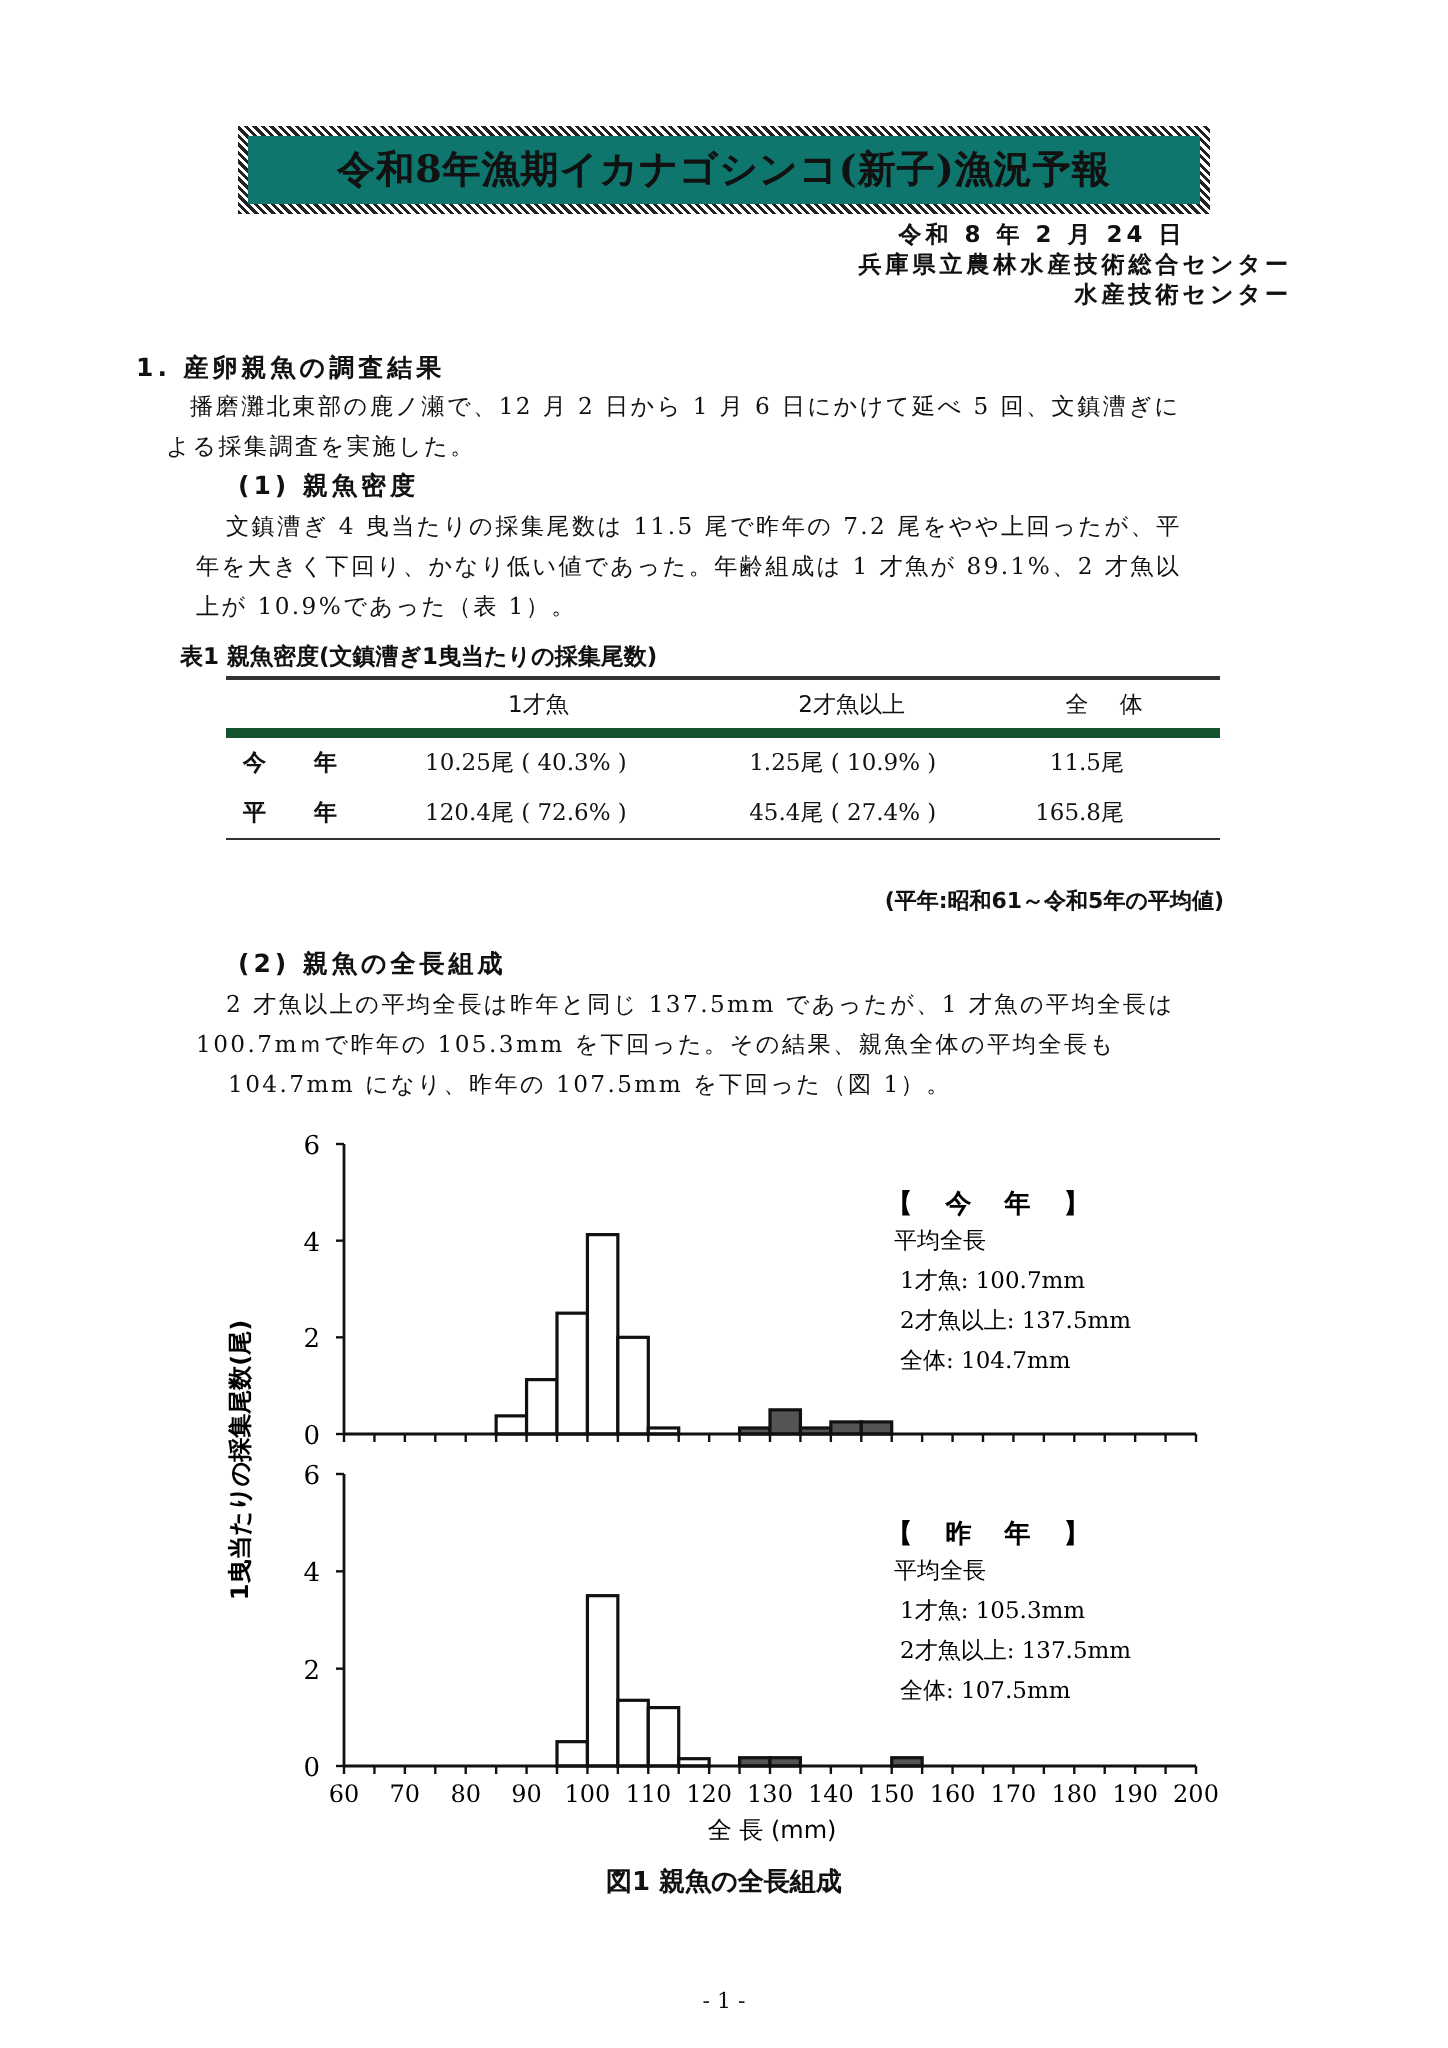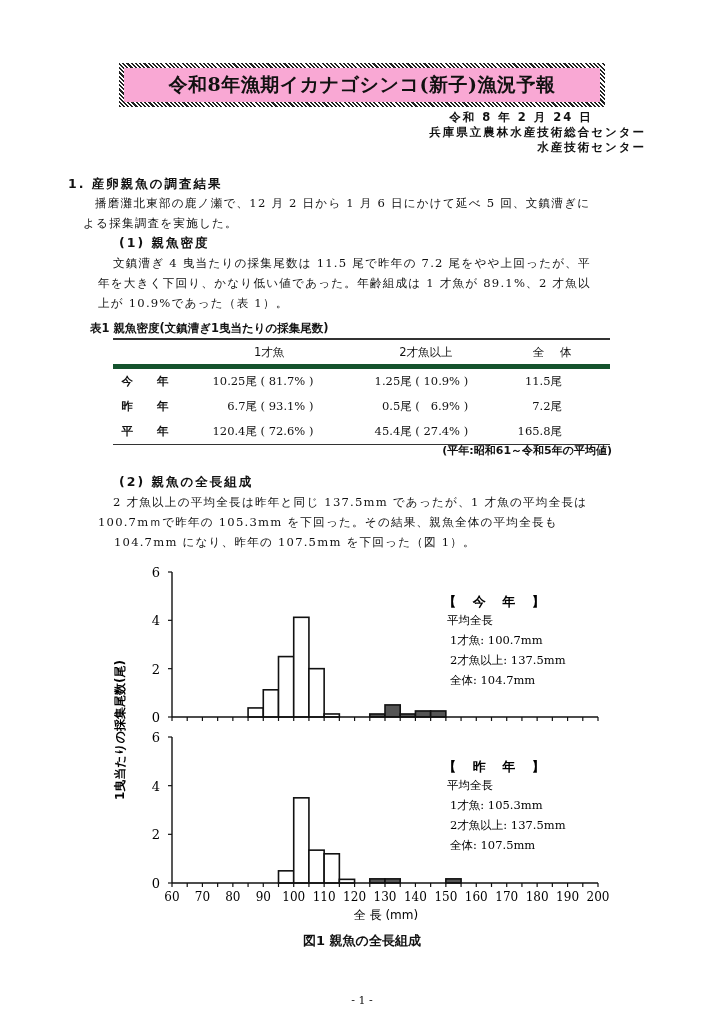--- a/index.html
+++ b/index.html
@@ -2,21 +2,21 @@
 <html><head>
 <meta charset="utf-8">
 <style>
   html, body { margin:0; padding:0; background:#ffffff; }
   body { width:724px; height:1024px; position:relative; overflow:hidden;
          font-family:"DejaVu Serif","Liberation Serif",serif; color:#111; }
   .abs { position:absolute; }
   .title-box { left:119px; top:63px; width:486px; height:44px; box-sizing:border-box;
     border:5px solid transparent;
     border-image: repeating-linear-gradient(45deg,#222 0 1.5px,#fff 1.5px 3px) 5;
-    background:#f9a8d4; display:flex; align-items:center; justify-content:center; }
+    background:#0f766e; display:flex; align-items:center; justify-content:center; }
   .title-text { font-family:"DejaVu Serif",serif; font-size:19px; font-weight:bold; letter-spacing:0.5px; }
   .issuer { right:78px; top:110px; text-align:right; font-family:"DejaVu Sans",sans-serif; font-size:11.5px; font-weight:bold; line-height:15px; letter-spacing:2px; }
   .issuer div { white-space:nowrap; }
   .h1 { left:68px; top:176px; font-family:"DejaVu Sans",sans-serif; font-size:12.5px; font-weight:bold; letter-spacing:2px; }
   .para { font-size:11.6px; line-height:20.5px; letter-spacing:1.2px; }
   .h2 { font-family:"DejaVu Sans",sans-serif; font-size:12.5px; font-weight:bold; letter-spacing:2px;margin-left:37px; }
   .tbl-cap { left:90px; top:321px; font-family:"DejaVu Sans",sans-serif; font-size:11.5px; font-weight:bold; }
   table.t1 { position:absolute; left:113px; top:338px; width:497px; border-collapse:collapse;
     font-family:"DejaVu Serif",serif; font-size:11.5px; }
   table.t1 th { font-family:"DejaVu Sans",sans-serif; font-weight:normal; height:22px; border-top:2px solid #333; border-bottom:5px solid #14532d; }
@@ -57,29 +57,23 @@
     <tr>
       <th></th>
       <th>1才魚</th>
       <th>2才魚以上</th>
       <th style="letter-spacing:6px;">全  体</th>
     </tr>
   </thead>
   <tbody>
     <tr>
       <td class="rowhead">今 年</td>
-      <td class="num" style="padding-right:38px;">10.25尾 ( 81.7% )</td>
+      <td class="num" style="padding-right:38px;">10.25尾 ( 40.3% )</td>
       <td class="num" style="padding-right:32px;">1.25尾 ( 10.9% )</td>
       <td class="num" style="padding-right:48px;">11.5尾</td>
-    </tr>
-    <tr>
-      <td class="rowhead">昨 年</td>
-      <td class="num" style="padding-right:38px;">6.7尾 ( 93.1% )</td>
-      <td class="num" style="padding-right:32px;">0.5尾 (   6.9% )</td>
-      <td class="num" style="padding-right:48px;">7.2尾</td>
     </tr>
     <tr>
       <td class="rowhead">平 年</td>
       <td class="num" style="padding-right:38px;">120.4尾 ( 72.6% )</td>
       <td class="num" style="padding-right:32px;">45.4尾 ( 27.4% )</td>
       <td class="num" style="padding-right:48px;">165.8尾</td>
     </tr>
   </tbody>
 </table>
 <div class="abs tbl-note">(平年:昭和61～令和5年の平均値)</div>

